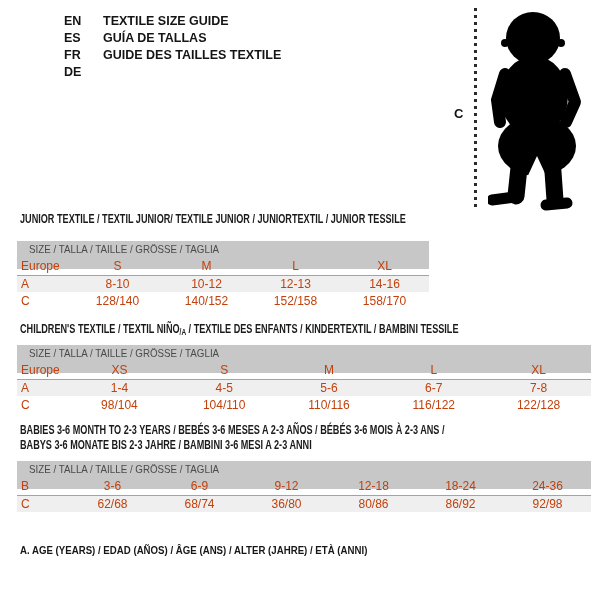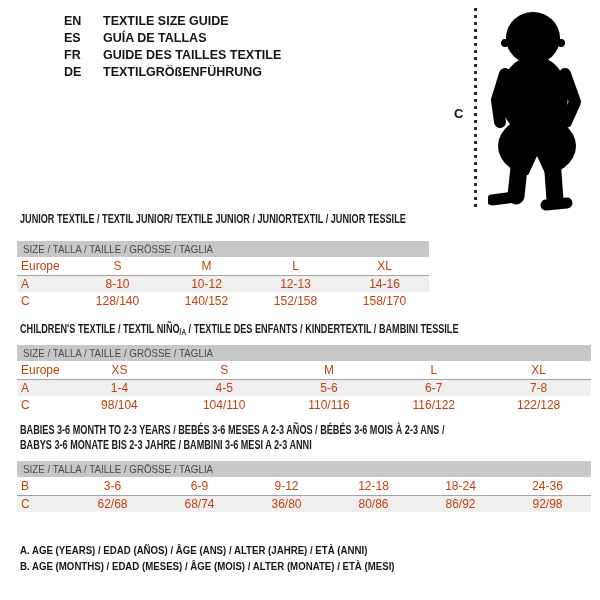--- a/index.html
+++ b/index.html
@@ -20,22 +20,22 @@
   .measure-label{position:absolute;left:14px;top:106px;font-size:13px;font-weight:700;color:#111;}
   .baby-svg{position:absolute;left:48px;top:8px;}
   
   .cond76{display:inline-block;transform:scaleX(0.76);transform-origin:0 50%;white-space:nowrap;}
   .cond84{display:inline-block;transform:scaleX(0.84);transform-origin:0 50%;white-space:nowrap;}
   .cond85{display:inline-block;transform:scaleX(0.85);transform-origin:0 50%;white-space:nowrap;}
   
   .section-title{position:absolute;left:20px;font-size:12px;font-weight:700;color:#1a1a1a;line-height:15px;}
   .sub{font-size:8.5px;vertical-align:-2px;}
   .size-bar{
-    position:absolute;left:17px;height:16px;line-height:16px;background:#c7c7c7;
-    font-size:11.5px;color:#4a4a4a;padding-left:6px;box-sizing:border-box;
+    position:absolute;left:17px;height:28px;line-height:16px;background:#c7c7c7;
+    font-size:11.5px;color:#4a4a4a;padding-left:12px;box-sizing:border-box;
   }
   .size-table{
     position:absolute;left:17px;display:table;table-layout:fixed;border-collapse:collapse;
     font-size:12px;color:#c2410c;
   }
   .t-row{display:table-row;height:17px;}
   .t-cell{display:table-cell;text-align:center;vertical-align:middle;}
   .t-label{text-align:left;padding-left:4px;}
   .t1 .t-label{width:52px;}
   .t2 .t-label{width:46px;}
@@ -59,21 +59,20 @@
     <div class="lang-row">
       <span class="lang-code">ES</span>
       <span class="lang-title">GUÍA DE TALLAS</span>
     </div>
     <div class="lang-row">
       <span class="lang-code">FR</span>
       <span class="lang-title">GUIDE DES TAILLES TEXTILE</span>
     </div>
     <div class="lang-row">
       <span class="lang-code">DE</span>
-      <span class="lang-title">TEXTILGRÖßENFÜHRUNG</span>
     </div>
   </div>
 
   <div class="figure">
     <div class="measure-line"></div>
     <div class="measure-label">C</div>
     <svg class="baby-svg" width="105" height="204" viewBox="0 0 105 204" fill="#000" stroke="none">
       <ellipse cx="45" cy="30" rx="27" ry="26"></ellipse>
       <circle cx="17" cy="35" r="4"></circle>
       <circle cx="73" cy="35" r="4"></circle>
@@ -177,16 +176,15 @@
       <div class="t-cell">68/74</div>
       <div class="t-cell">36/80</div>
       <div class="t-cell">80/86</div>
       <div class="t-cell">86/92</div>
       <div class="t-cell">92/98</div>
     </div>
   </div>
 
   <div class="footnotes">
     <div class="footnote"><span class="cond84">A. AGE (YEARS) / EDAD (AÑOS) / ÂGE (ANS) / ALTER (JAHRE) / ETÀ (ANNI)</span></div>
-    <div class="footnote"><span class="cond84">B. AGE (MONTHS) / EDAD (MESES) / ÂGE (MOIS) / ALTER (MONATE) / ETÀ (MESI)</span></div>
   </div>
 
 </div>
 
 </body></html>

